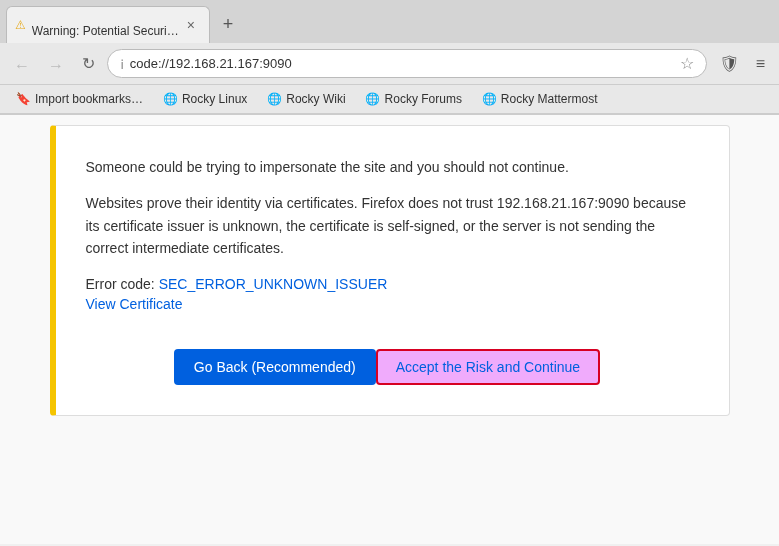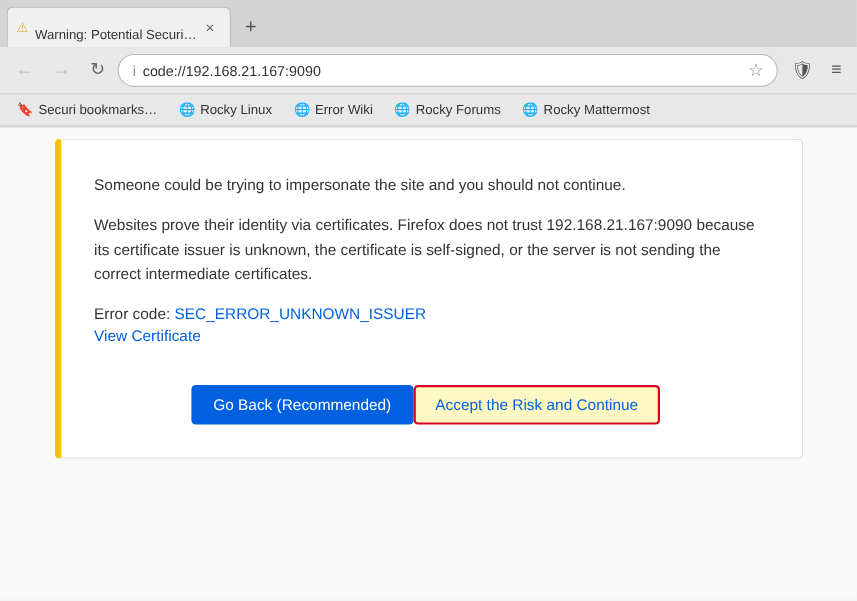--- a/index.html
+++ b/index.html
@@ -35,21 +35,21 @@
     
     .page-content { background: #f9f9f9; height: calc(546px - 117px); display: flex; align-items: flex-start; padding: 10px; }
     .warning-card { background: white; border: 1px solid #ddd; border-radius: 4px; padding: 30px 40px 30px 30px; width: 680px; max-width: 100%; position: relative; margin: 0 auto; border-left: 6px solid #f5c400; }
     .warning-text { color: #333; line-height: 1.6; margin-bottom: 16px; font-size: 14px; }
     .warning-text p { margin-bottom: 14px; }
     .error-code-line { font-size: 14px; color: #333; margin-bottom: 4px; }
     .error-code-link { color: #0060df; text-decoration: none; }
     .view-cert-link { color: #0060df; text-decoration: none; font-size: 14px; display: block; margin-bottom: 37px; }
     .button-row { display: flex; align-items: center; justify-content: center; }
     .btn-back { background: #0060df; color: white; border: none; border-radius: 4px; padding: 10px 20px; font-size: 14px; cursor: pointer; }
-    .btn-accept { background: #fef9c3; color: #0060df; border: 2px solid #d70022; border-radius: 4px; padding: 8px 18px; font-size: 14px; cursor: pointer; }
+    .btn-accept { background: #f0abfc; color: #0060df; border: 2px solid #d70022; border-radius: 4px; padding: 8px 18px; font-size: 14px; cursor: pointer; }
   </style>
 </head>
 <body>
 
 <div class="browser-chrome">
 
   <div class="tab-bar">
     <div class="tab">
       <span class="tab-favicon">⚠</span>
       <span class="tab-title">Warning: Potential Securi…</span>
@@ -69,29 +69,29 @@
     </div>
     <div class="nav-extra">
       <button class="nav-extra-btn">🛡</button>
       <button class="nav-extra-btn">≡</button>
     </div>
   </div>
 
   <div class="bookmarks-bar">
     <div class="bookmark-item">
       <span class="bookmark-globe">🔖</span>
-      <span>Securi bookmarks…</span>
+      <span>Import bookmarks…</span>
     </div>
     <div class="bookmark-item">
       <span class="bookmark-globe">🌐</span>
       <span>Rocky Linux</span>
     </div>
     <div class="bookmark-item">
       <span class="bookmark-globe">🌐</span>
-      <span>Error Wiki</span>
+      <span>Rocky Wiki</span>
     </div>
     <div class="bookmark-item">
       <span class="bookmark-globe">🌐</span>
       <span>Rocky Forums</span>
     </div>
     <div class="bookmark-item">
       <span class="bookmark-globe">🌐</span>
       <span>Rocky Mattermost</span>
     </div>
   </div>

